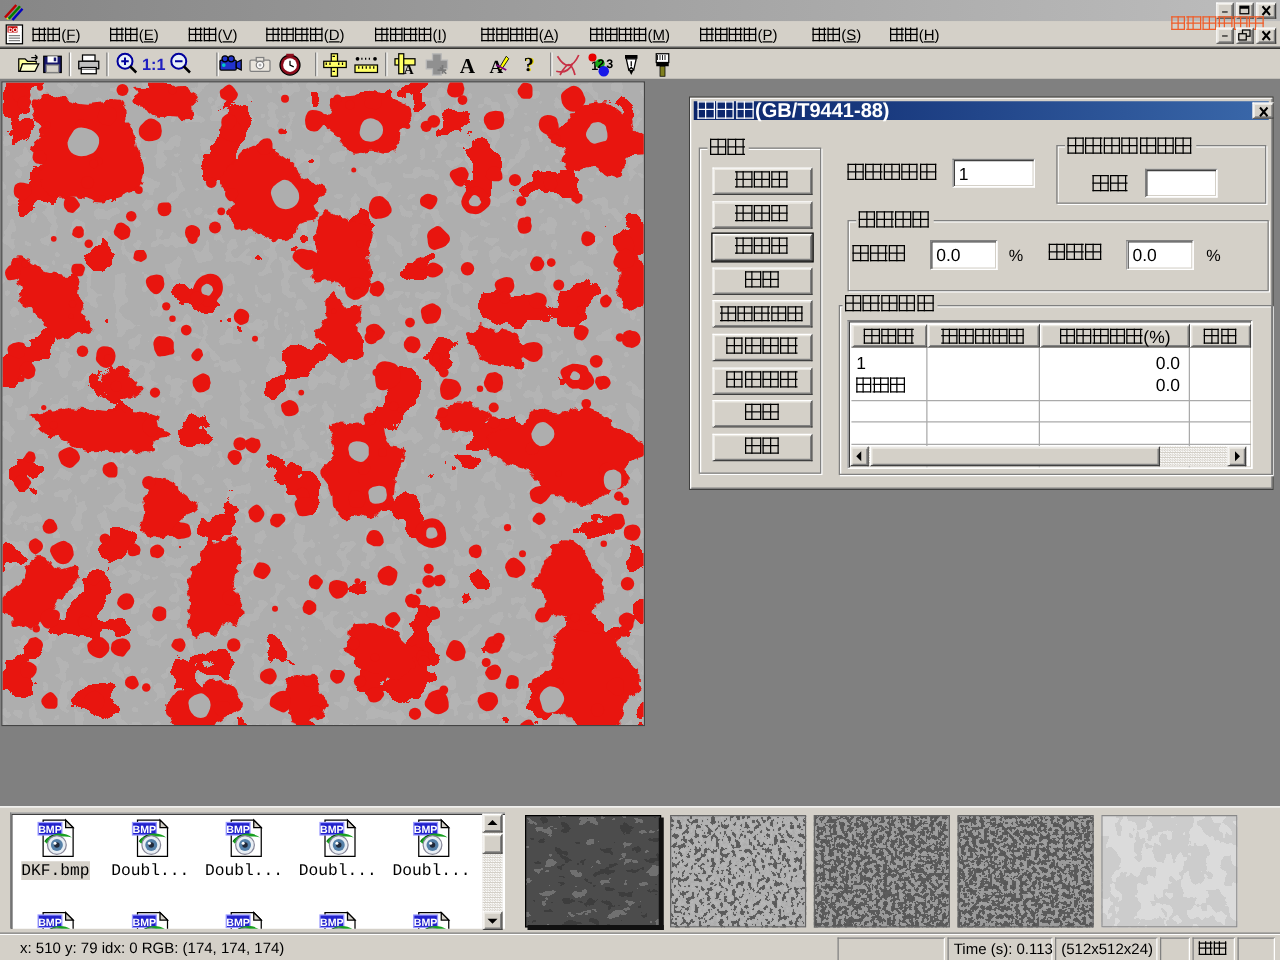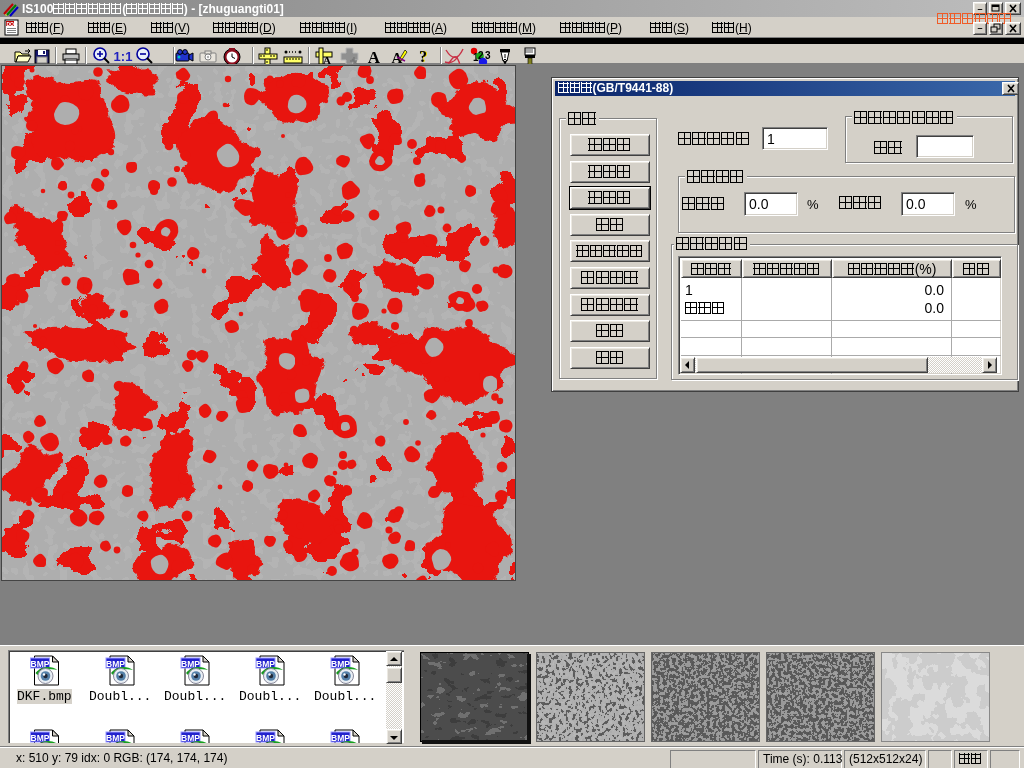--- a/index.html
+++ b/index.html
@@ -13,28 +13,28 @@
 background-repeat:no-repeat}
 .sunken{border-top:1px solid #808080;border-left:1px solid #808080;border-right:1px solid #fff;border-bottom:1px solid #fff;box-shadow:inset 1px 1px 0 #404040,inset -1px -1px 0 #d4d0c8}
 .btn{background:#d4d0c8;border-top:1px solid #fff;border-left:1px solid #fff;border-right:1px solid #404040;border-bottom:1px solid #404040;box-shadow:inset 1px 1px 0 #ece9e2,inset -1px -1px 0 #808080;text-align:center;color:#000}
 
 #titlebar{left:0;top:0;width:1024px;height:17px;background:linear-gradient(90deg,#868686,#bdbdbd);color:#fff;font-weight:bold;font-size:12px}
 #titletext{position:absolute;left:22px;top:2px;white-space:nowrap;letter-spacing:0px}
 
 #menubar{left:0;top:17px;width:1024px;height:21px;background:#d4d0c8;font-size:12px;color:#000;border-bottom:1px solid #808080}
 #menubar .mi{position:absolute;top:4px;white-space:nowrap}
 
-#toolbar{left:0;top:38px;width:1024px;height:26px;background:#d4d0c8;border-top:6px solid #000000;border-bottom:1px solid #808080}
+#toolbar{left:0;top:38px;width:1024px;height:26px;background:#d4d0c8;border-top:1px solid #000000;border-bottom:1px solid #808080}
 .tsep{position:absolute;top:3px;width:2px;height:19px;border-left:1px solid #808080;border-right:1px solid #fff}
 
 #client{left:0;top:64px;width:1024px;height:582px;background:#808080}
 #mimg{position:absolute;left:1px;top:1px;width:515px;height:516px;background:#aeaeae;border:1px solid #444}
 
 #dlg{left:551px;top:77px;width:468px;height:315px;background:#d4d0c8;border:1px solid #404040;box-shadow:inset 1px 1px 0 #fff,inset -1px -1px 0 #808080;font-size:16px}
-#dlgcap{position:absolute;left:3px;top:3px;width:460px;height:15px;background:linear-gradient(90deg,#0a246a,#3a68aa);color:#fff;font-weight:bold;font-size:12px;line-height:15px}
+#dlgcap{position:absolute;left:3px;top:3px;width:460px;height:15px;background:linear-gradient(90deg,#0a246a,#3a68aa);color:#fff;font-weight:bold;font-size:16px;line-height:15px}
 #dlgcap .cap{position:absolute;left:3px;top:0px;white-space:nowrap}
 .gbox{position:absolute;border:1px solid #808080;box-shadow:inset 1px 1px 0 #fff, 1px 1px 0 #fff}
 .glab{position:absolute;background:#d4d0c8;padding:0 2px;white-space:nowrap;font-size:15px}
 .dbtn{position:absolute;left:18px;width:80px;height:22px;font-size:15px;line-height:20px}
 .tbox{position:absolute;background:#fff;border-top:1px solid #808080;border-left:1px solid #808080;border-right:1px solid #fff;border-bottom:1px solid #fff;box-shadow:inset 1px 1px 0 #404040,inset -1px -1px 0 #d4d0c8;font-size:14px;padding:3px 0 0 4px;color:#000}
 .dlab{position:absolute;white-space:nowrap;font-size:15px}
 
 #bottom{left:0;top:645px;width:1024px;height:101px;background:#d4d0c8;border-top:1px solid #fff}
 #flist{position:absolute;left:8px;top:4px;width:396px;height:93px;background:#fff;border-top:1px solid #808080;border-left:1px solid #808080;box-shadow:inset 1px 1px 0 #404040;overflow:hidden}
 .fname{position:absolute;font-family:"Liberation Mono",monospace;font-size:13px;white-space:nowrap}
@@ -45,21 +45,20 @@
 </style></head>
 <body>
 
 <div class="abs" id="titlebar">
   <svg class="abs" style="left:3px;top:1px" width="16" height="16" viewBox="0 0 16 16">
     <path d="M1 13 L10 3" stroke="#c00000" stroke-width="2" fill="none"></path>
     <path d="M4 14 L13 4" stroke="#008000" stroke-width="2" fill="none"></path>
     <path d="M7 15 L15 6" stroke="#0000c0" stroke-width="2" fill="none"></path>
     <path d="M2 14 l2 1 l-1 -2 z" fill="#ffff00"></path>
   </svg>
-  <span id="titletext">IS100<i class="h"></i><i class="h"></i><i class="h"></i><i class="h"></i><i class="h"></i><i class="h"></i>(<i class="h"></i><i class="h"></i><i class="h"></i><i class="h"></i><i class="h"></i>) - [zhuguangti01]</span>
   <div class="abs btn" style="left:973px;top:2px;width:14px;height:13px;font-size:9px;font-weight:bold;line-height:13px">–</div>
   <div class="abs btn" style="left:989px;top:2px;width:14px;height:13px"><svg width="12" height="11" viewBox="0 0 12 11">
         <rect x="2" y="2" width="7" height="6" fill="none" stroke="#000"></rect>
         <rect x="2" y="2" width="7" height="2" fill="#000"></rect>
       </svg></div>
   <div class="abs btn" style="left:1005px;top:2px;width:16px;height:13px"><svg width="14" height="11" viewBox="0 0 14 11">
         <path d="M4 2 L10 9 M10 2 L4 9" stroke="#000" stroke-width="1.6"></path>
       </svg></div>
 </div>
 

